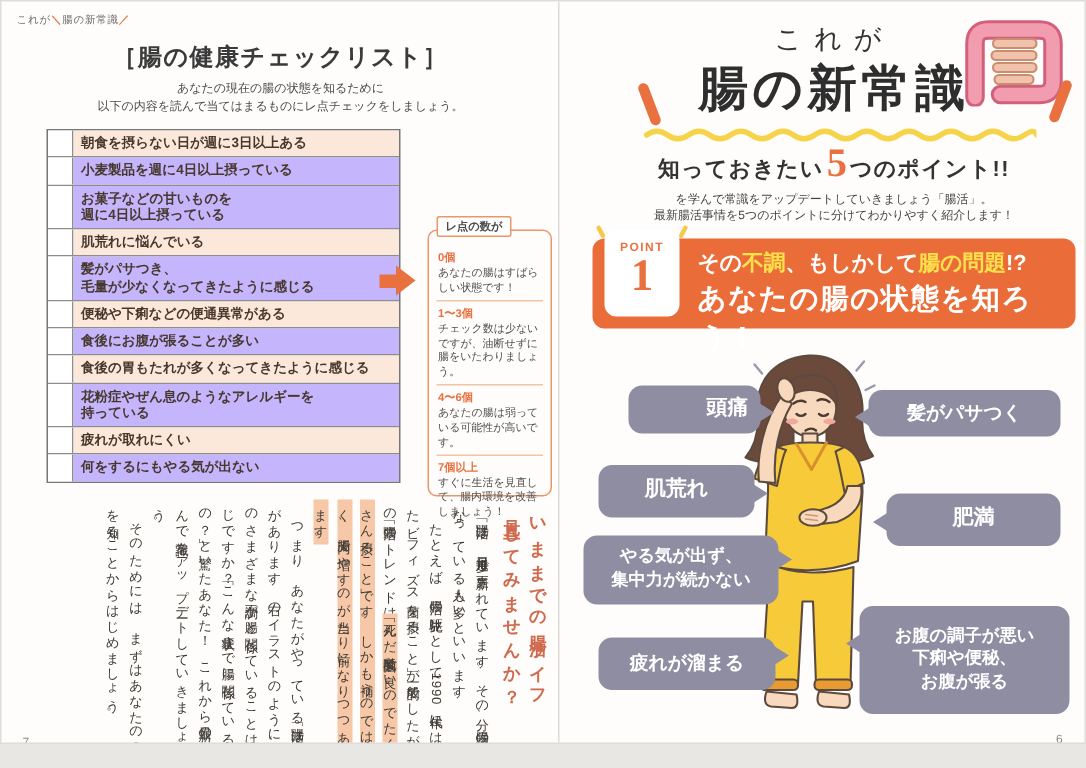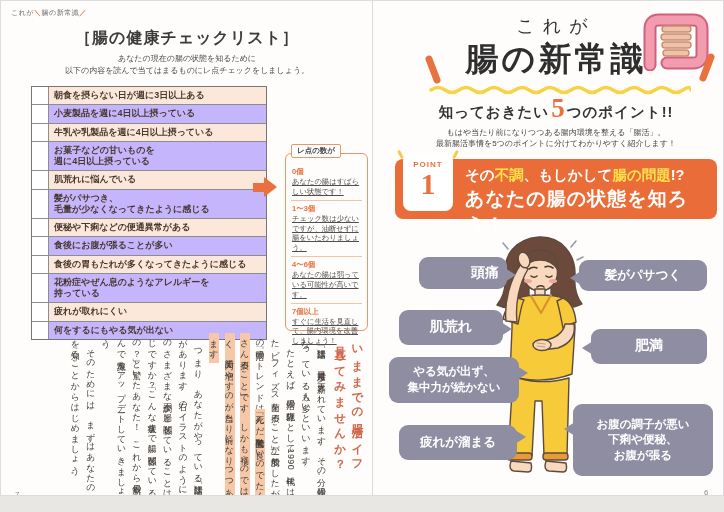--- a/index.html
+++ b/index.html
@@ -34,21 +34,21 @@
     border-top:10px solid transparent; border-bottom:10px solid transparent;
     border-left:13px solid #e8713f; }
 
   .score-box{ left:284px; top:152px; width:83px; height:178px;
     border:1.5px solid #e9966b; border-radius:6px; background:#fffdfb; padding:10px 5px 4px 5px;}
   .score-tab{ left:290px; top:143px; background:#fff; border:1px solid #e9966b;
     font-size:7.5px; font-weight:600; color:#4a4a4a; padding:1px 5px; border-radius:2px;}
   .score-sec{ padding:3px 1px; border-top:1px solid #f2c4a4; }
   .score-sec:first-child{ border-top:none; }
   .score-range{ font-size:7.5px; font-weight:bold; color:#e8713f; }
-  .score-text{ font-size:7.3px; line-height:1.35; color:#4f4f4f;text-decoration:underline; }
+  .score-text{ font-size:7.3px; line-height:1.35; color:#4f4f4f; }
 
   .essay-heading{ left:330px; top:336px; height:164px;
     writing-mode:vertical-rl; font-size:11.5px; font-weight:bold;
     color:#cf6a4f; letter-spacing:2.5px; line-height:1.5;}
   .essay-body{ left:10px; top:332px; width:318px; height:172px;
     writing-mode:vertical-rl; font-size:8.8px; line-height:1.75;
     color:#3f3a35; letter-spacing:.5px;}
   .essay-body mark{ background:#f6c8a7; color:inherit; }
 
   .pagenum{ font-size:8px; color:#8a8a8a; }
@@ -115,24 +115,20 @@
 
   <div class="abs chk-table">
     <div class="chk-row row-light">
         <div class="chk-box"></div>
         <div class="chk-text pre">朝食を摂らない日が週に3日以上ある</div>
       </div>
     <div class="chk-row row-dark">
         <div class="chk-box"></div>
         <div class="chk-text pre">小麦製品を週に4日以上摂っている</div>
       </div>
-    <div class="chk-row row-light">
-        <div class="chk-box"></div>
-        <div class="chk-text pre">牛乳や乳製品を週に4日以上摂っている</div>
-      </div>
     <div class="chk-row row-dark">
         <div class="chk-box"></div>
         <div class="chk-text pre">お菓子などの甘いものを
 週に4日以上摂っている</div>
       </div>
     <div class="chk-row row-light">
         <div class="chk-box"></div>
         <div class="chk-text pre">肌荒れに悩んでいる</div>
       </div>
     <div class="chk-row row-dark">
@@ -225,21 +221,21 @@
   <svg class="abs wavy" width="262" height="10" viewBox="0 0 262 10">
     <path d="M2 5 Q9 0 16 5 T30 5 T44 5 T58 5 T72 5 T86 5 T100 5 T114 5 T128 5 T142 5 T156 5 T170 5 T184 5 T198 5 T212 5 T226 5 T240 5 T254 5 T262 5" fill="none" stroke="#f6d44a" stroke-width="3.5" stroke-linecap="round"></path>
   </svg>
 
   <div class="abs points-line">
     <span class="points-pre">知っておきたい</span>
     <span class="points-num">5</span>
     <span class="points-post">つのポイント!!</span>
   </div>
 
-  <div class="abs lead" style="top:126px;">もはや当たり前になりつつある腸内環境を整える「腸活」。</div>
+  <div class="abs lead" style="top:126px;">を学んで常識をアップデートしていきましょう「腸活」。</div>
   <div class="abs lead" style="top:137px;">最新腸活事情を5つのポイントに分けてわかりやすく紹介します！</div>
 
   <div class="abs point-banner">
     <div class="point-badge">
       <span class="tick l"></span>
       <span class="tick r"></span>
       <span class="badge-label">POINT</span>
       <span class="badge-num">1</span>
     </div>
     <div class="banner-line1"><span>その</span><span class="yl">不調</span><span>、もしかして</span><span class="yl">腸の問題</span><span>!?</span></div>

